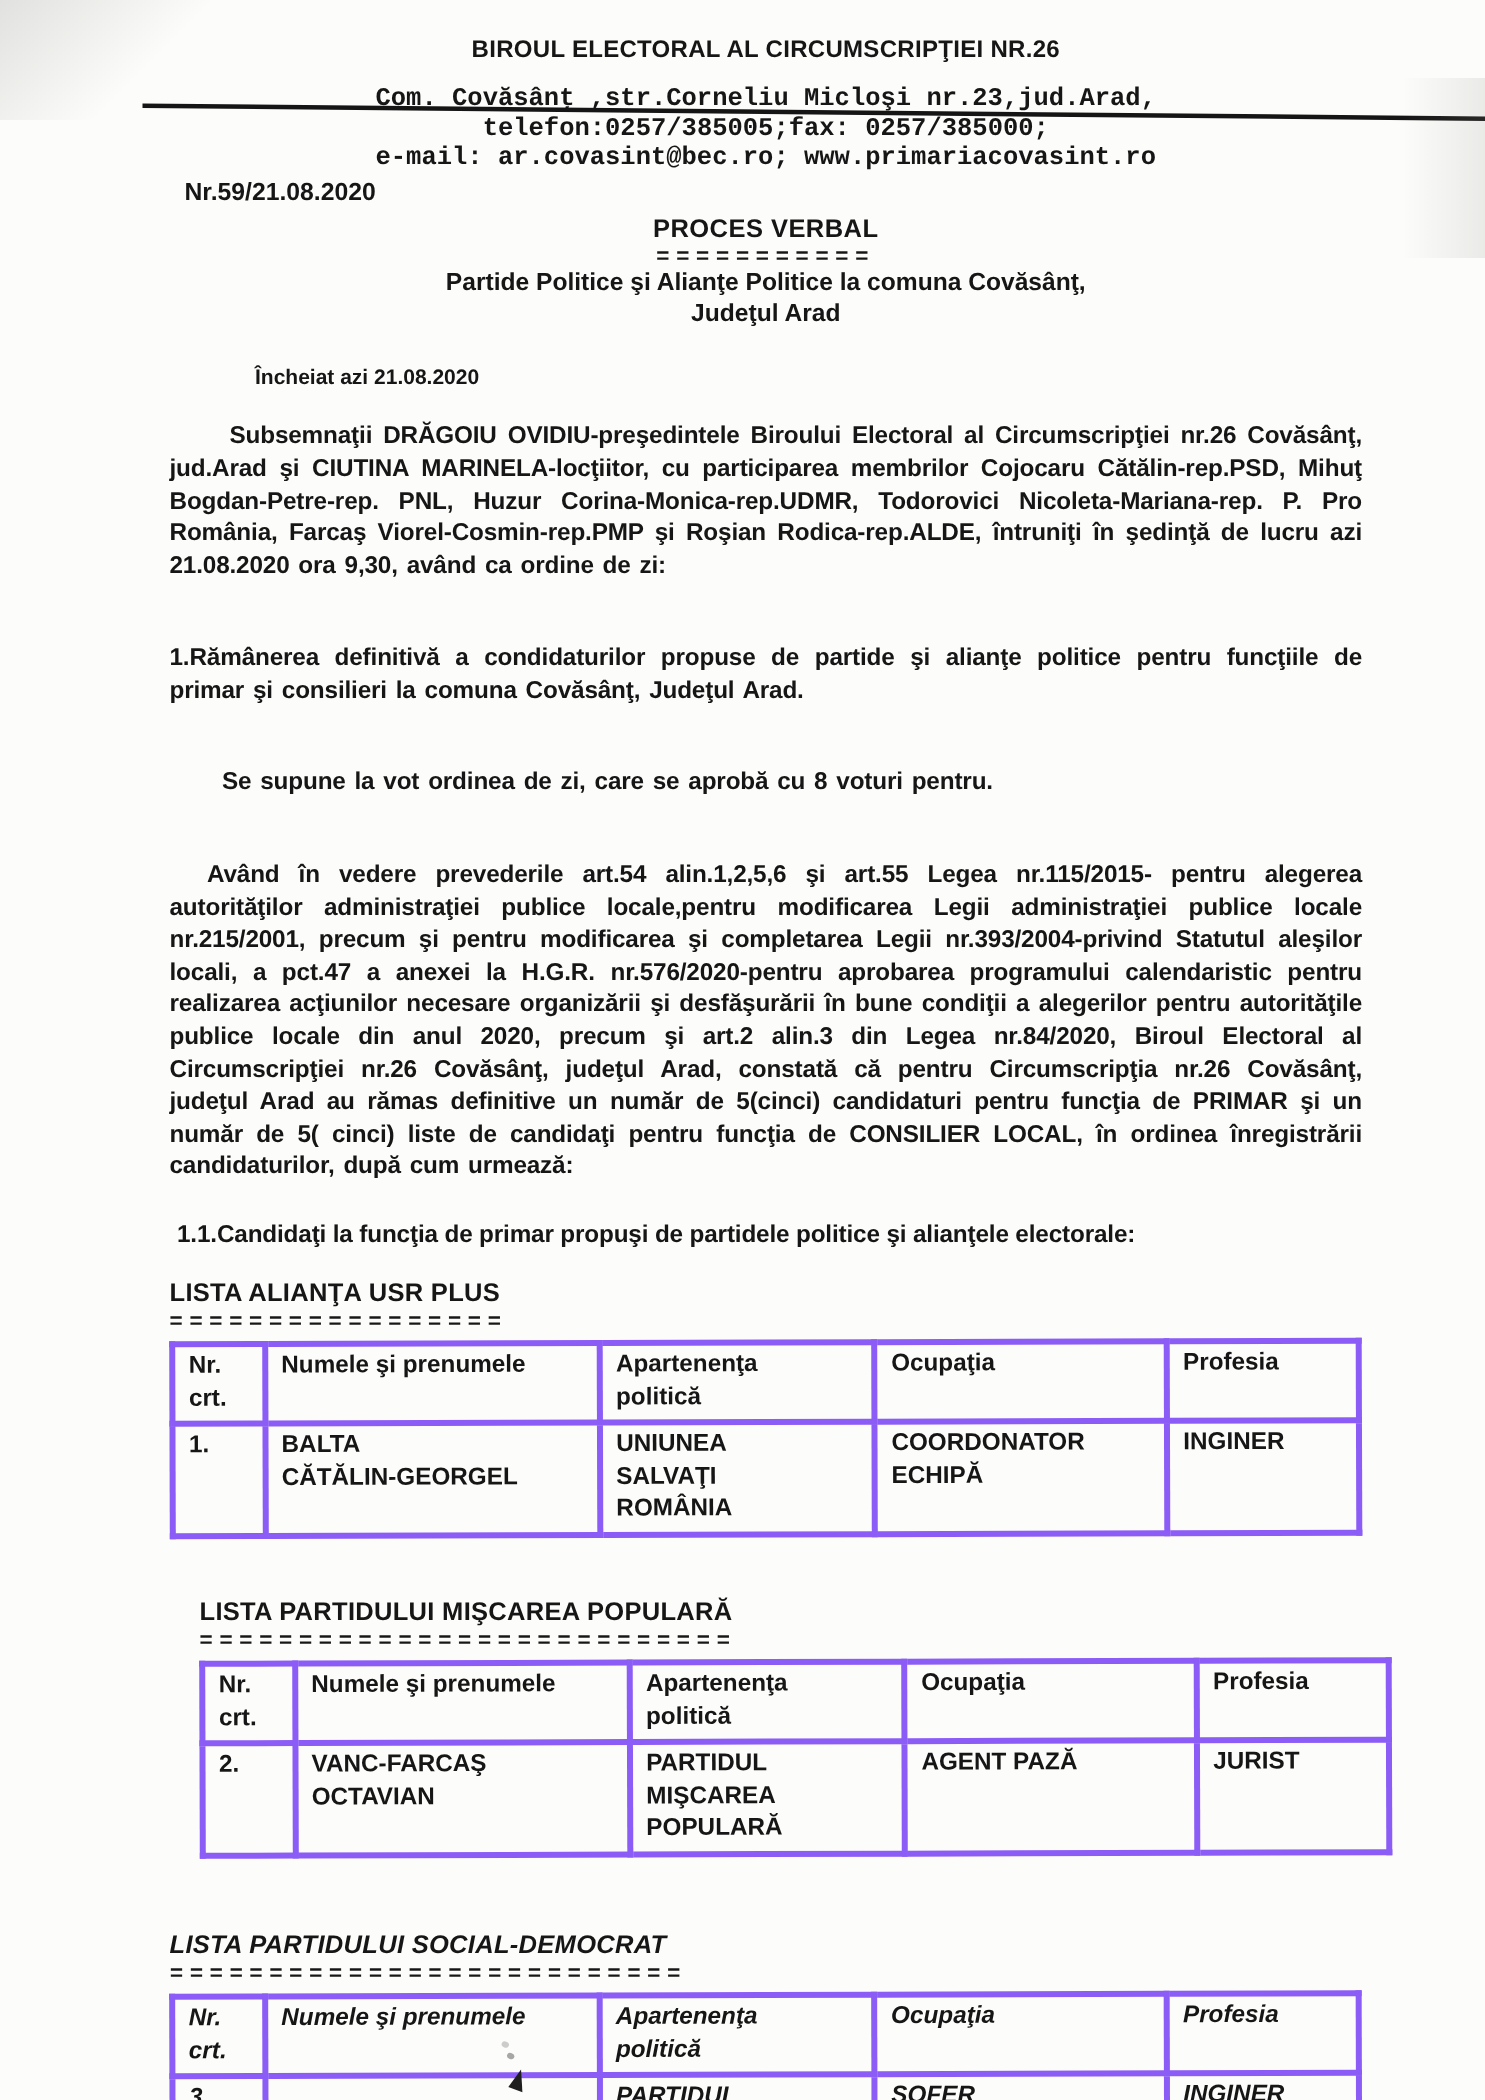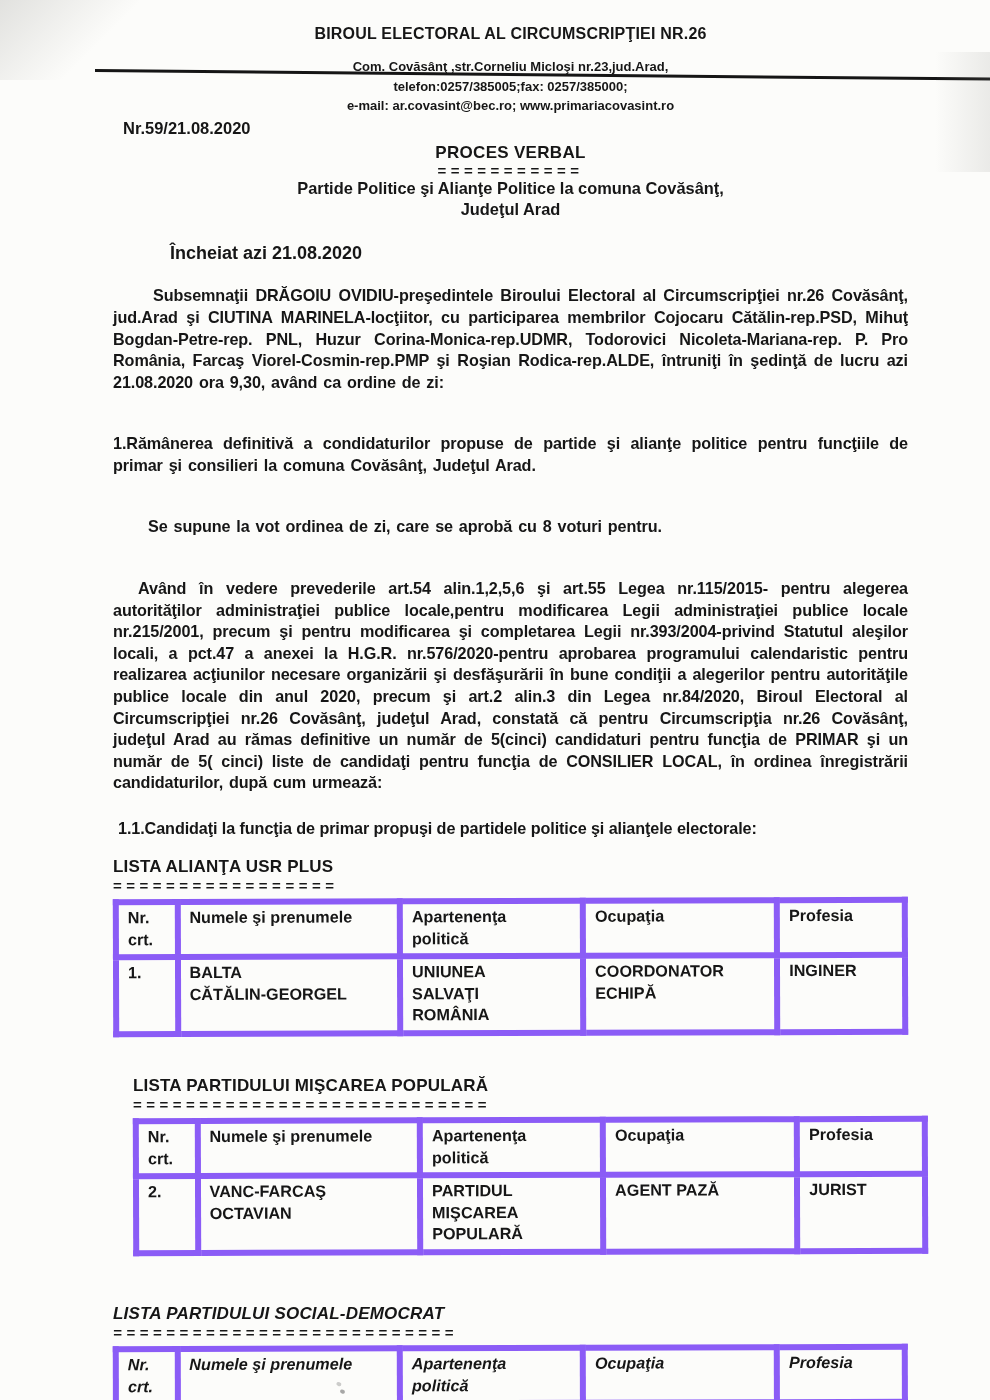--- a/index.html
+++ b/index.html
@@ -9,41 +9,41 @@
     padding:24px 82px 0 113px;box-sizing:border-box;overflow:hidden;margin:0 auto;
   }
   .page::before{content:"";position:absolute;top:0;left:0;width:140px;height:80px;
     background:linear-gradient(135deg,rgba(130,130,125,.22),rgba(130,130,125,0) 65%);pointer-events:none;}
   .page::after{content:"";position:absolute;top:52px;right:0;width:55px;height:120px;
     background:linear-gradient(to left,rgba(140,140,135,.16),rgba(140,140,135,0));pointer-events:none;}
   .center{text-align:center;}
   .org{font-size:16px;line-height:20px;letter-spacing:.2px;}
   .divider{position:absolute;left:95px;right:-3px;top:69px;height:3px;background:#151515;
     transform:rotate(0.55deg);transform-origin:left center;}
-  .addr{font-size:13px;line-height:19.5px;}
+  .addr{font-size:17px;line-height:19.5px;font-family:Liberation Mono, monospace;}
   .addr-first{margin-top:13px;}
   .doc-number{font-size:16.5px;margin-top:3px;padding-left:10px;}
   .title-main{font-size:17px;margin-top:5px;letter-spacing:.3px;}
   .eqline{font-size:15px;letter-spacing:4.5px;line-height:15px;white-space:nowrap;overflow:hidden;}
   .subtitle{font-size:16.4px;line-height:21.4px;}
   .subtitle-first{margin-top:5px;}
-  .date-line{margin:23px 0 0 57px;font-size:18px;}
+  .date-line{margin:23px 0 0 57px;font-size:14px;}
   .para{font-size:16.2px;line-height:21.6px;text-align:justify;letter-spacing:-.1px;word-spacing:1.5px;margin-top:40px;}
   .p1{margin-top:21px;text-indent:40px;}
   .p2{text-indent:0;}
   .p3{text-indent:35px;}
   .p4{text-indent:25px;}
   .section-heading{margin-top:25px;padding-left:5px;font-size:16.2px;letter-spacing:-.1px;}
   .list-block{margin-top:19px;}
   .list-block.gap-lg{margin-top:40px;padding-left:20px;}
   .list-block.gap-xl{margin-top:50px;font-style:italic;}
   .list-title{font-size:17px;letter-spacing:.2px;}
   .list-eq{margin-top:2px;font-size:15px;letter-spacing:4.5px;line-height:13px;white-space:nowrap;overflow:hidden;max-width:460px;}
   table{border-collapse:collapse;width:795px;margin-top:6px;transform:rotate(-0.18deg);table-layout:fixed;}
-  th,td{border:6px solid #8b5cf6;vertical-align:top;text-align:left;
+  th,td{border:4px solid #8b5cf6;vertical-align:top;text-align:left;
     padding:2px 9px 4px 9px;font-size:16.2px;line-height:21.5px;white-space:pre-line;font-weight:700;}
   col.c1{width:7.8%;}col.c2{width:28.2%;}col.c3{width:23.2%;}col.c4{width:24.6%;}col.c5{width:16.2%;}
   .name-cell{position:relative;}
   .ink-mark{position:absolute;top:-6px;left:162px;width:0;height:0;
     border-left:4px solid transparent;border-right:6px solid transparent;
     border-bottom:14px solid #1f1f1f;transform:rotate(20deg);}
   .ink-mark::after{content:"";position:absolute;left:-12px;top:-8px;width:5px;height:4px;
     background:rgba(40,40,40,.4);border-radius:50%;box-shadow:-6px -6px 0 rgba(60,60,60,.25);}
 </style>
 </head>

